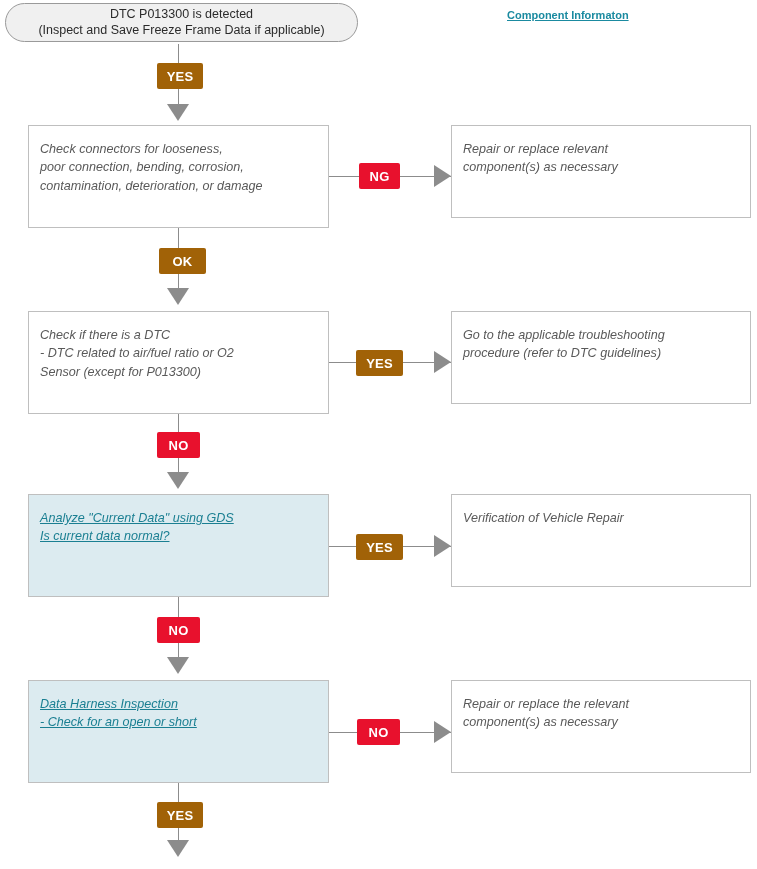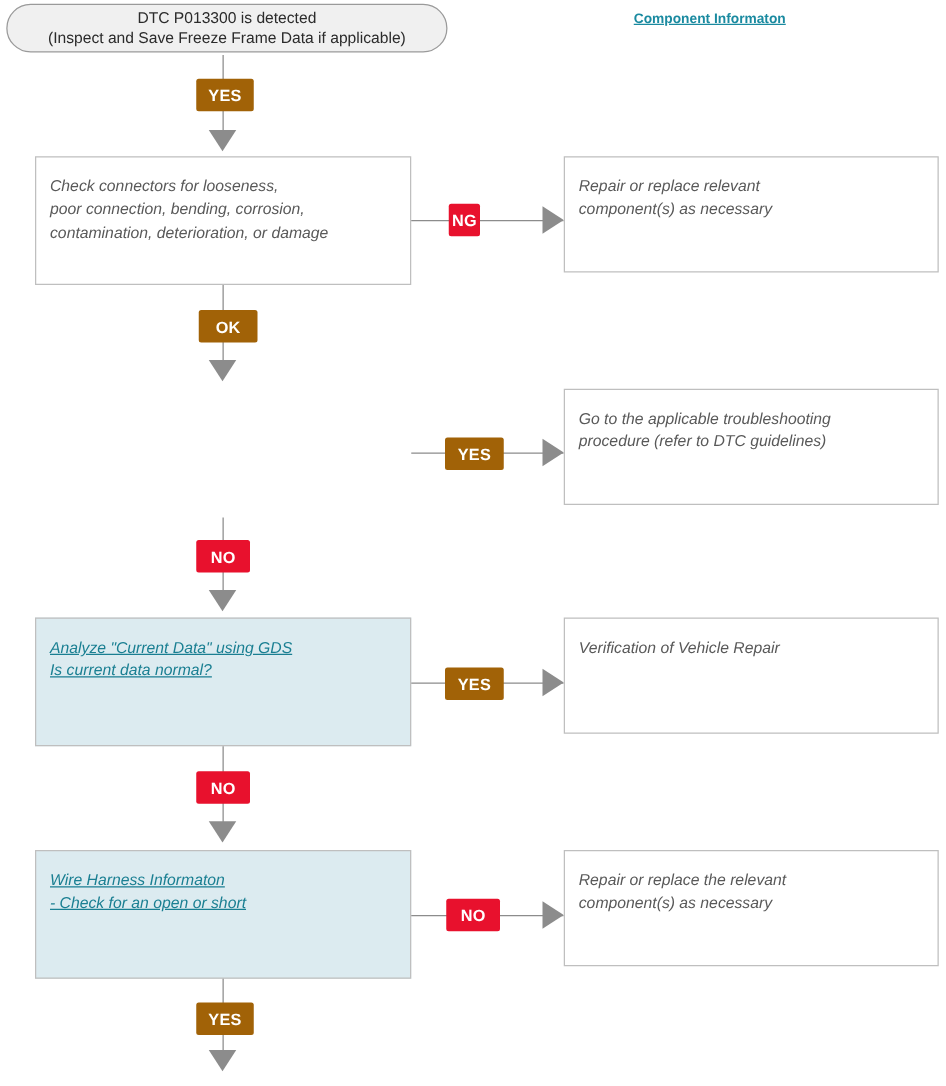--- a/index.html
+++ b/index.html
@@ -144,31 +144,36 @@
   <div class="badge green" style="left:157px; top:63px; width:46px;">YES</div>
 
   <div class="node proc-box box-left row1">
     <span class="ln">Check connectors for looseness,</span>
     <span class="ln">poor connection, bending, corrosion,</span>
     <span class="ln">contamination, deterioration, or damage</span>
   </div>
 
   <div class="hline" style="left:329px; top:176px; width:122px;"></div>
   <div class="arrow-right" style="left:434px; top:165px;"></div>
-  <div class="badge red" style="left:359px; top:163px; width:25px;">NG</div>
+  <div class="badge red" style="left:359px; top:163px; width:41px;">NG</div>
 
   <div class="node proc-box box-right row1">
     <span class="ln">Repair or replace relevant</span>
     <span class="ln">component(s) as necessary</span>
   </div>
 
   <div class="vline" style="top:228px; height:72px;"></div>
   <div class="arrow-down" style="top:288px;"></div>
   <div class="badge green" style="left:159px; top:248px; width:47px;">OK</div>
 
+  <div class="node proc-box box-left row2">
+    <span class="ln">Check if there is a DTC</span>
+    <span class="ln">- DTC related to air/fuel ratio or O2</span>
+    <span class="ln">Sensor (except for P013300)</span>
+  </div>
 
   <div class="hline" style="left:329px; top:362px; width:122px;"></div>
   <div class="arrow-right" style="left:434px; top:351px;"></div>
   <div class="badge green" style="left:356px; top:350px; width:47px;">YES</div>
 
   <div class="node proc-box box-right row2">
     <span class="ln">Go to the applicable troubleshooting</span>
     <span class="ln">procedure (refer to DTC guidelines)</span>
   </div>
 
@@ -187,21 +192,21 @@
 
   <div class="node proc-box box-right row3">
     <span class="ln">Verification of Vehicle Repair</span>
   </div>
 
   <div class="vline" style="top:597px; height:72px;"></div>
   <div class="arrow-down" style="top:657px;"></div>
   <div class="badge red" style="left:157px; top:617px; width:43px;">NO</div>
 
   <div class="node proc-box box-left row4 shaded">
-    <span class="ln link-text">Wire Harness Informaton</span>
+    <span class="ln link-text">Data Harness Inspection</span>
     <span class="ln link-text">- Check for an open or short</span>
   </div>
 
   <div class="hline" style="left:329px; top:732px; width:122px;"></div>
   <div class="arrow-right" style="left:434px; top:721px;"></div>
   <div class="badge red" style="left:357px; top:719px; width:43px;">NO</div>
 
   <div class="node proc-box box-right row4">
     <span class="ln">Repair or replace the relevant</span>
     <span class="ln">component(s) as necessary</span>

